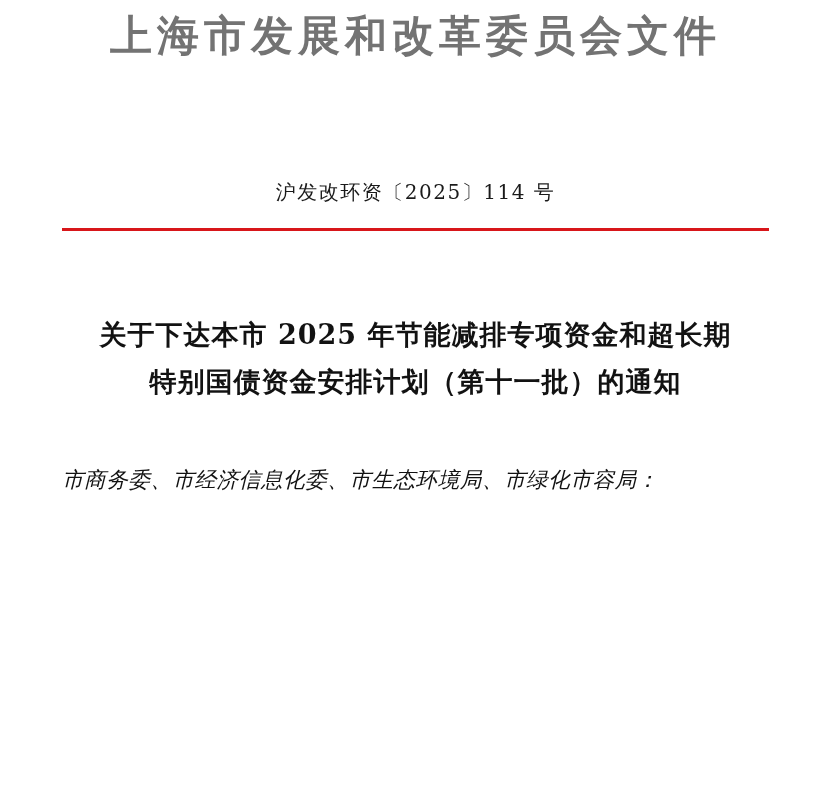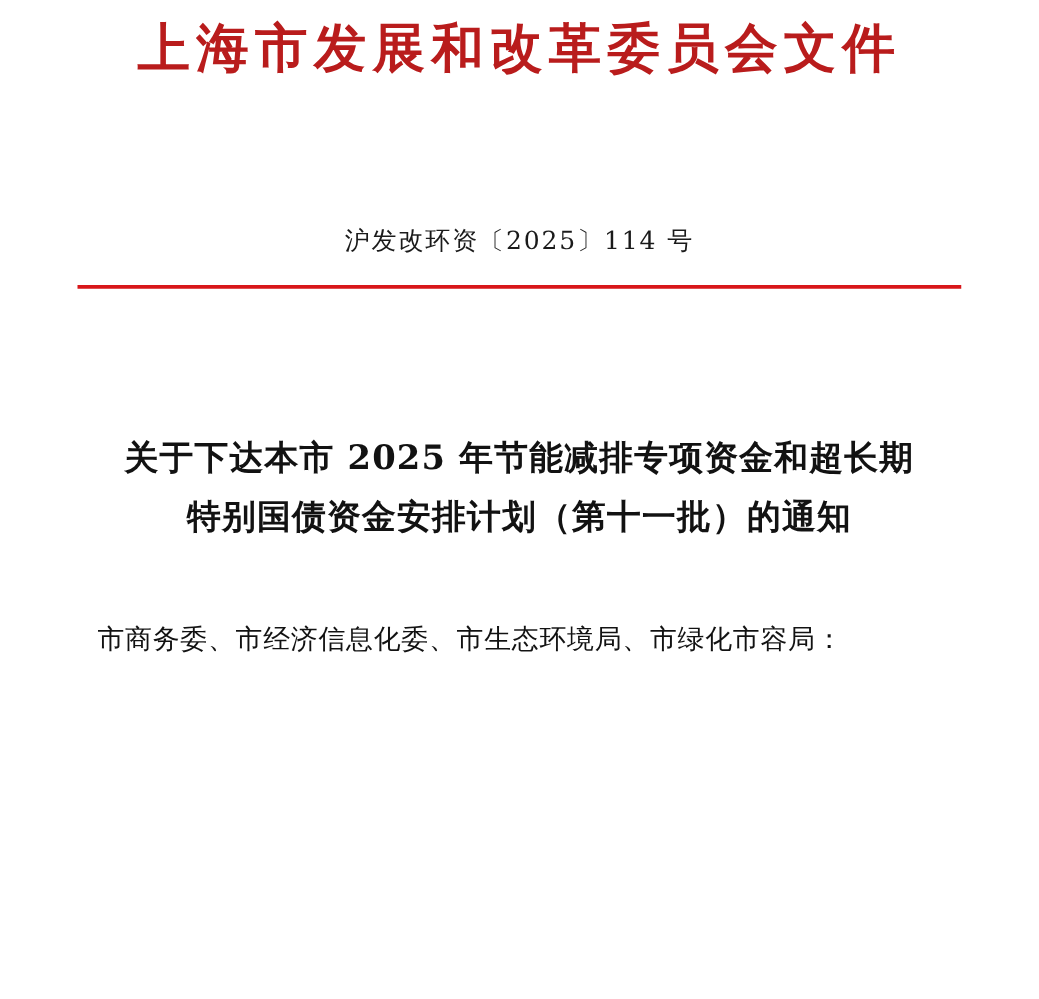--- a/index.html
+++ b/index.html
@@ -18,22 +18,22 @@
     position: relative;
     width: 831px;
     height: 799px;
     box-sizing: border-box;
     padding: 0 62px;
   }
 
   
   .masthead {
     text-align: center;
-    color: #b91c1c;
-    font-family: Liberation Sans, sans-serif;
+    color: #737373;
+    font-family: Liberation Mono, monospace;
     font-weight: 700;
     font-size: 42px;
     letter-spacing: 5px;
     line-height: 1.1;
     padding-top: 16px;
     white-space: nowrap;
   }
 
   
   .docnum-wrap {
@@ -51,21 +51,21 @@
   
   .red-rule {
     margin-top: 22px;
     height: 3px;
     background: #d8161a;
     width: 100%;
   }
 
   
   .doc-title {
-    margin-top: 112px;
+    margin-top: 80px;
     text-align: center;
     font-size: 27px;
     font-weight: 700;
     color: #121212;
     line-height: 1.75;
     letter-spacing: 1px;
     padding: 0 18px;
   }
   .doc-title .line {
     display: block;
@@ -75,21 +75,22 @@
   
   .body-text {
     margin-top: 52px;
     font-size: 21.5px;
     color: #121212;
     line-height: 2.05;
     letter-spacing: 0.6px;
     text-align: justify;
   }
   .body-text p {
-    margin: 16px;
+    margin: 0;
+    font-style: italic;
   }
   .body-text p.indent {
     text-indent: 2em;
   }
 </style>
 </head>
 <body>
 
 <div class="page">
 

